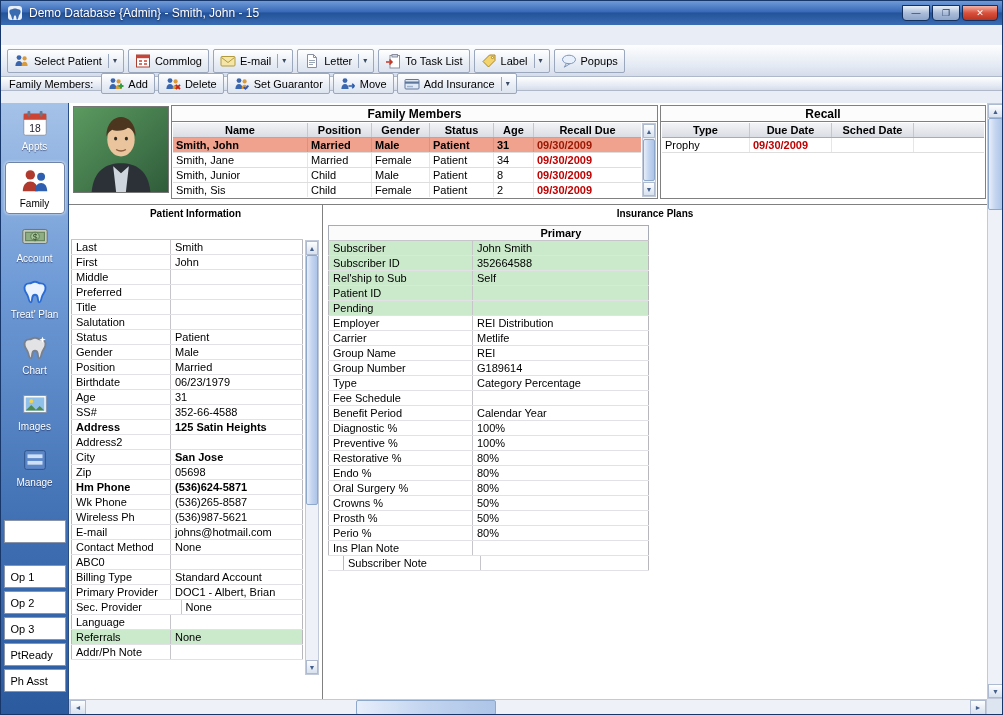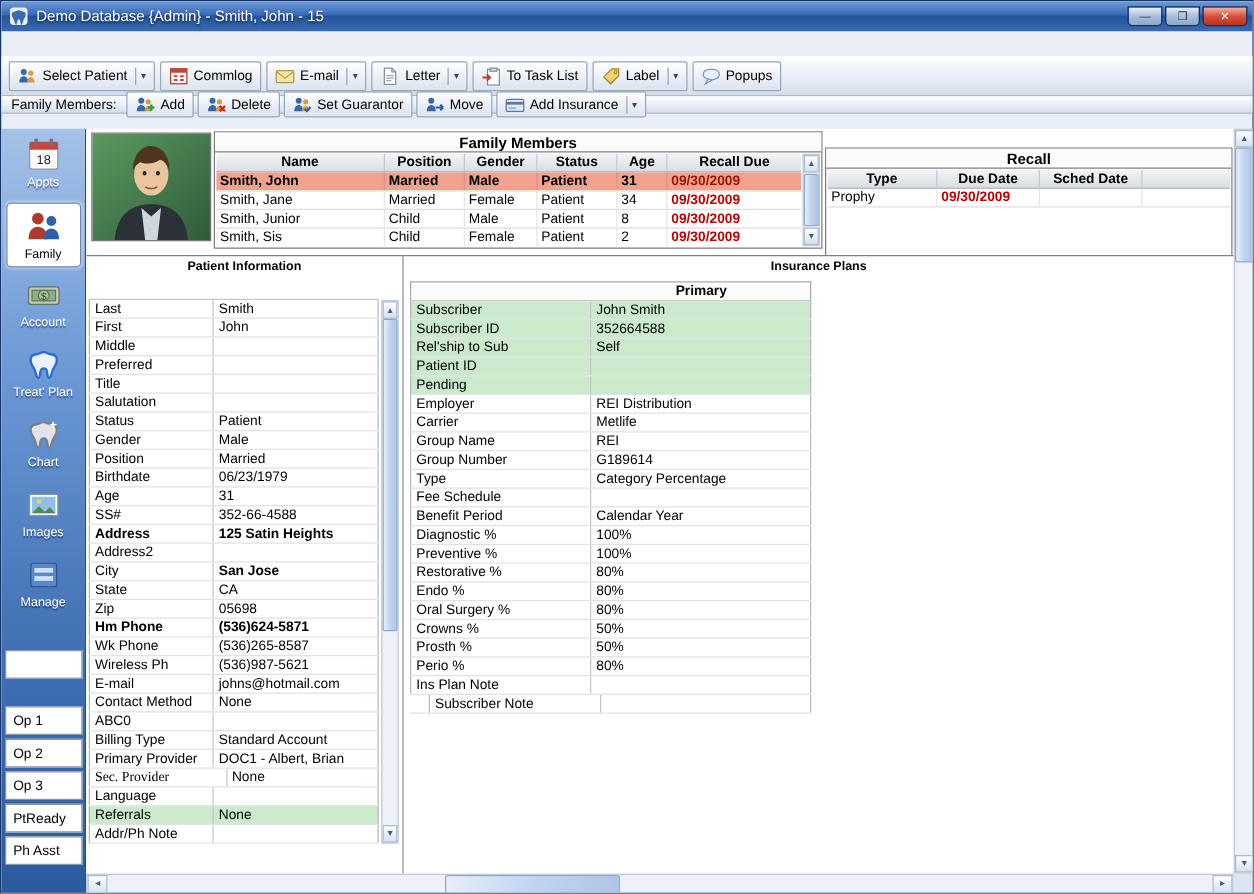--- a/index.html
+++ b/index.html
@@ -56,21 +56,21 @@
   .main{position:absolute;left:68px;top:102px;width:918px;height:596px;background:#fff;overflow:hidden}
 
   .photo{position:absolute;left:4px;top:3px;width:96px;height:87px;border:1px solid #777;cursor:default}
   .photo svg{width:100%;height:100%;display:block}
 
   .panel{position:absolute;border:1px solid #808080;background:#fff}
   .panel-title{height:16px;line-height:16px;text-align:center;font-weight:bold;font-size:12px;background:#fcfcfc;border-bottom:1px solid #808080}
 
   .family-panel{left:102px;top:2px;width:487px;height:94px}
   .fgrid{position:absolute;left:1px;right:16px;top:17px;bottom:1px;overflow:hidden}
-  .recall-panel{left:591px;top:15px;right:1px;height:94px}
+  .recall-panel{left:591px;top:2px;right:1px;height:94px}
   .rgrid{position:absolute;left:1px;right:1px;top:17px;bottom:1px;overflow:hidden}
 
   .gh{display:flex;height:15px;background:linear-gradient(#f3f4f7,#dadde4);border-bottom:1px solid #a6abb6;font-weight:bold}
   .gh-cell{height:100%;text-align:center;line-height:14px;border-right:1px solid #c3c7cf;overflow:hidden;white-space:nowrap}
   .gh-cell.flex{flex:1;border-right:none}
   .grow{display:flex;height:15px;border-bottom:1px solid #dedede;cursor:default}
   .gcell{height:100%;padding:1px 0 0 3px;border-right:1px solid #e6e6e6;overflow:hidden;white-space:nowrap}
   .gcell.flex{flex:1;border-right:none}
   .gcell.red{color:var(--red);font-weight:bold}
   .grow.sel{background:var(--sel);font-weight:bold}
@@ -506,24 +506,20 @@
           </div>
           <div class="krow">
             <div class="klabel" style="width: 100px;">Address2</div>
             <div class="kvalue" style="width: 132px;"></div>
           </div>
           <div class="krow">
             <div class="klabel" style="width: 100px;">City</div>
             <div class="kvalue" style="width: 132px; font-weight: bold;">San Jose</div>
           </div>
           <div class="krow">
-            <div class="klabel" style="width: 100px;">State</div>
-            <div class="kvalue" style="width: 132px;">CA</div>
-          </div>
-          <div class="krow">
             <div class="klabel" style="width: 100px;">Zip</div>
             <div class="kvalue" style="width: 132px;">05698</div>
           </div>
           <div class="krow bold">
             <div class="klabel" style="width: 100px;">Hm Phone</div>
             <div class="kvalue" style="width: 132px;">(536)624-5871</div>
           </div>
           <div class="krow">
             <div class="klabel" style="width: 100px;">Wk Phone</div>
             <div class="kvalue" style="width: 132px;">(536)265-8587</div>
@@ -546,21 +542,21 @@
           </div>
           <div class="krow">
             <div class="klabel" style="width: 100px;">Billing Type</div>
             <div class="kvalue" style="width: 132px;">Standard Account</div>
           </div>
           <div class="krow">
             <div class="klabel" style="width: 100px;">Primary Provider</div>
             <div class="kvalue" style="width: 132px;">DOC1 - Albert, Brian</div>
           </div>
           <div class="krow">
-            <div class="klabel" style="width: 120px; font-family: Liberation Serif, serif;">Sec. Provider</div>
+            <div class="klabel" style="width: 120px;">Sec. Provider</div>
             <div class="kvalue" style="width: 132px;">None</div>
           </div>
           <div class="krow">
             <div class="klabel" style="width: 100px;">Language</div>
             <div class="kvalue" style="width: 132px;"></div>
           </div>
           <div class="krow green">
             <div class="klabel" style="width: 100px;">Referrals</div>
             <div class="kvalue" style="width: 132px;">None</div>
           </div>

